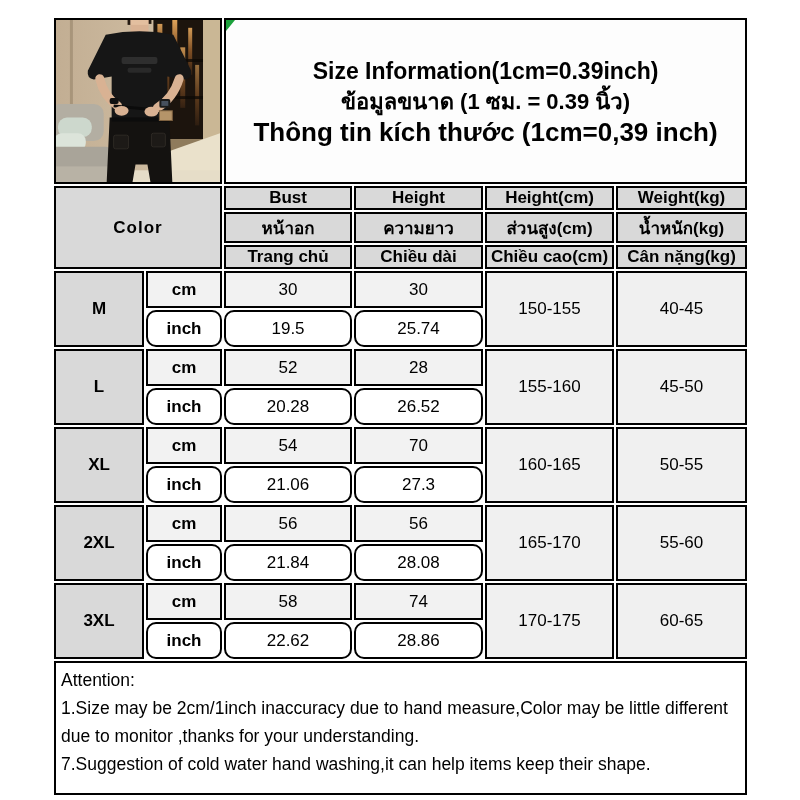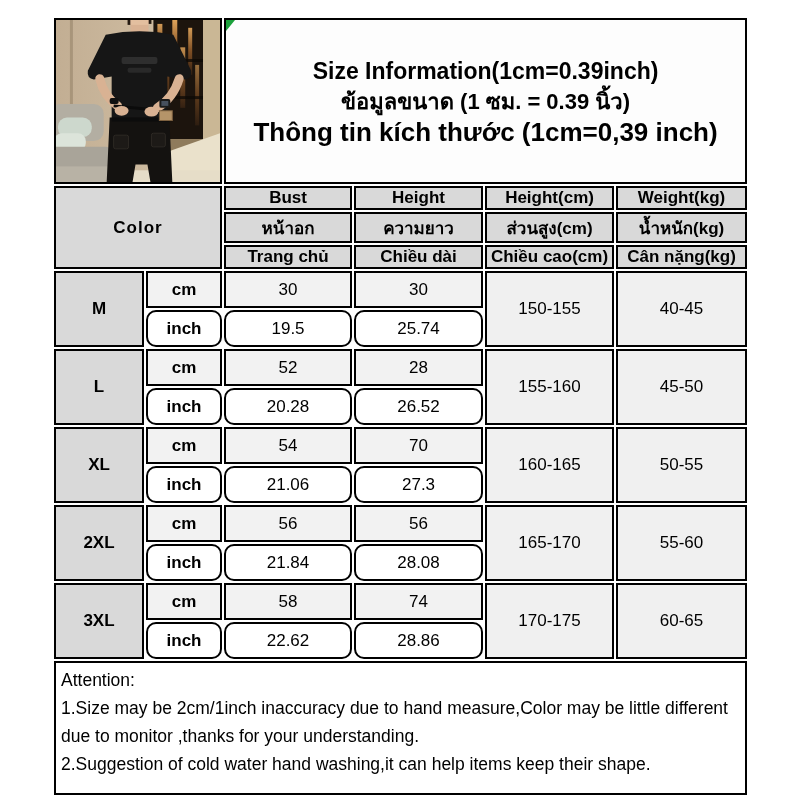--- a/index.html
+++ b/index.html
@@ -211,18 +211,18 @@
     <tr class="inch-row">
       <td class="unit">inch</td>
       <td>22.62</td>
       <td>28.86</td>
     </tr>
 
     <tr>
       <td class="attention-cell" colspan="6">
         <p>Attention:</p>
         <p>1.Size may be 2cm/1inch inaccuracy due to hand measure,Color may be little different due to monitor ,thanks for your understanding.</p>
-        <p>2.Suggestion of cold water hand washing,it can help items keep their shape.</p>
+        <p>7.Suggestion of cold water hand washing,it can help items keep their shape.</p>
       </td>
     </tr>
   </tbody>
     </table>
 </div>
 
 </body></html>

